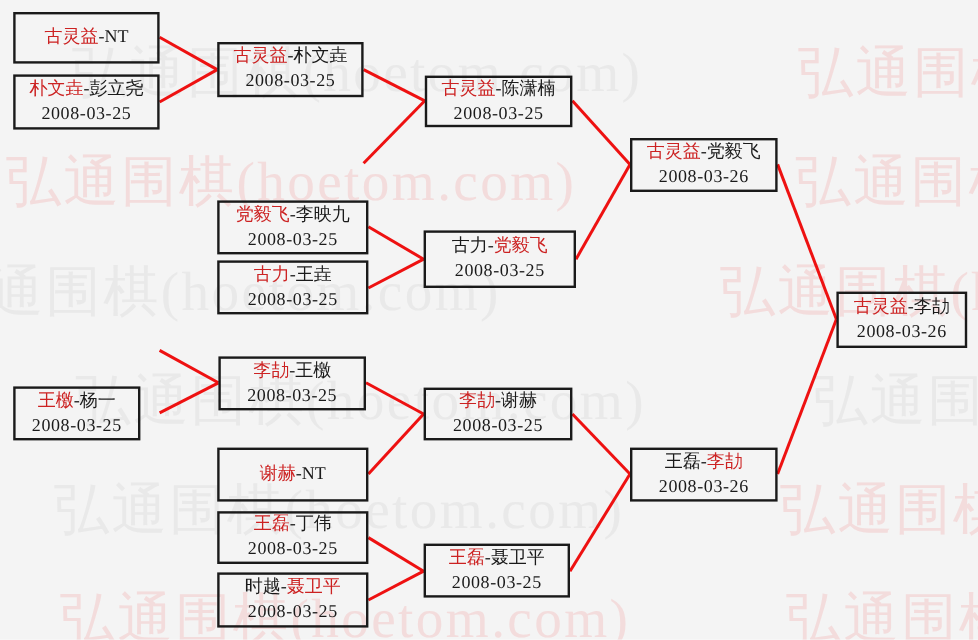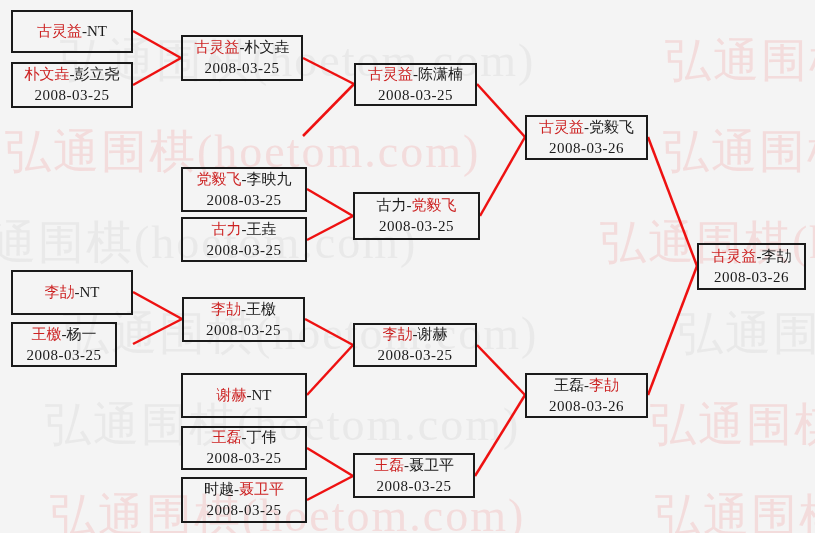--- a/index.html
+++ b/index.html
@@ -100,24 +100,20 @@
   </div>
   <div class="match" style="left:525px;top:115px;width:123px;height:45px">
     <div class="name"><span></span><span class="red">古灵益</span><span>-党毅飞</span></div>
     <div class="date">2008-03-26</div>
   </div>
   <div class="match" style="left:697px;top:243px;width:109px;height:47px">
     <div class="name"><span></span><span class="red">古灵益</span><span>-李劼</span></div>
     <div class="date">2008-03-26</div>
   </div>
 
-  <div class="match" style="left:11px;top:270px;width:122px;height:45px">
-    <div class="name"><span></span><span class="red">李劼</span><span>-NT</span></div>
-    <div class="date"></div>
-  </div>
   <div class="match" style="left:11px;top:322px;width:106px;height:45px">
     <div class="name"><span></span><span class="red">王檄</span><span>-杨一</span></div>
     <div class="date">2008-03-25</div>
   </div>
   <div class="match" style="left:182px;top:297px;width:123px;height:45px">
     <div class="name"><span></span><span class="red">李劼</span><span>-王檄</span></div>
     <div class="date">2008-03-25</div>
   </div>
   <div class="match" style="left:181px;top:373px;width:126px;height:45px">
     <div class="name"><span></span><span class="red">谢赫</span><span>-NT</span></div>

